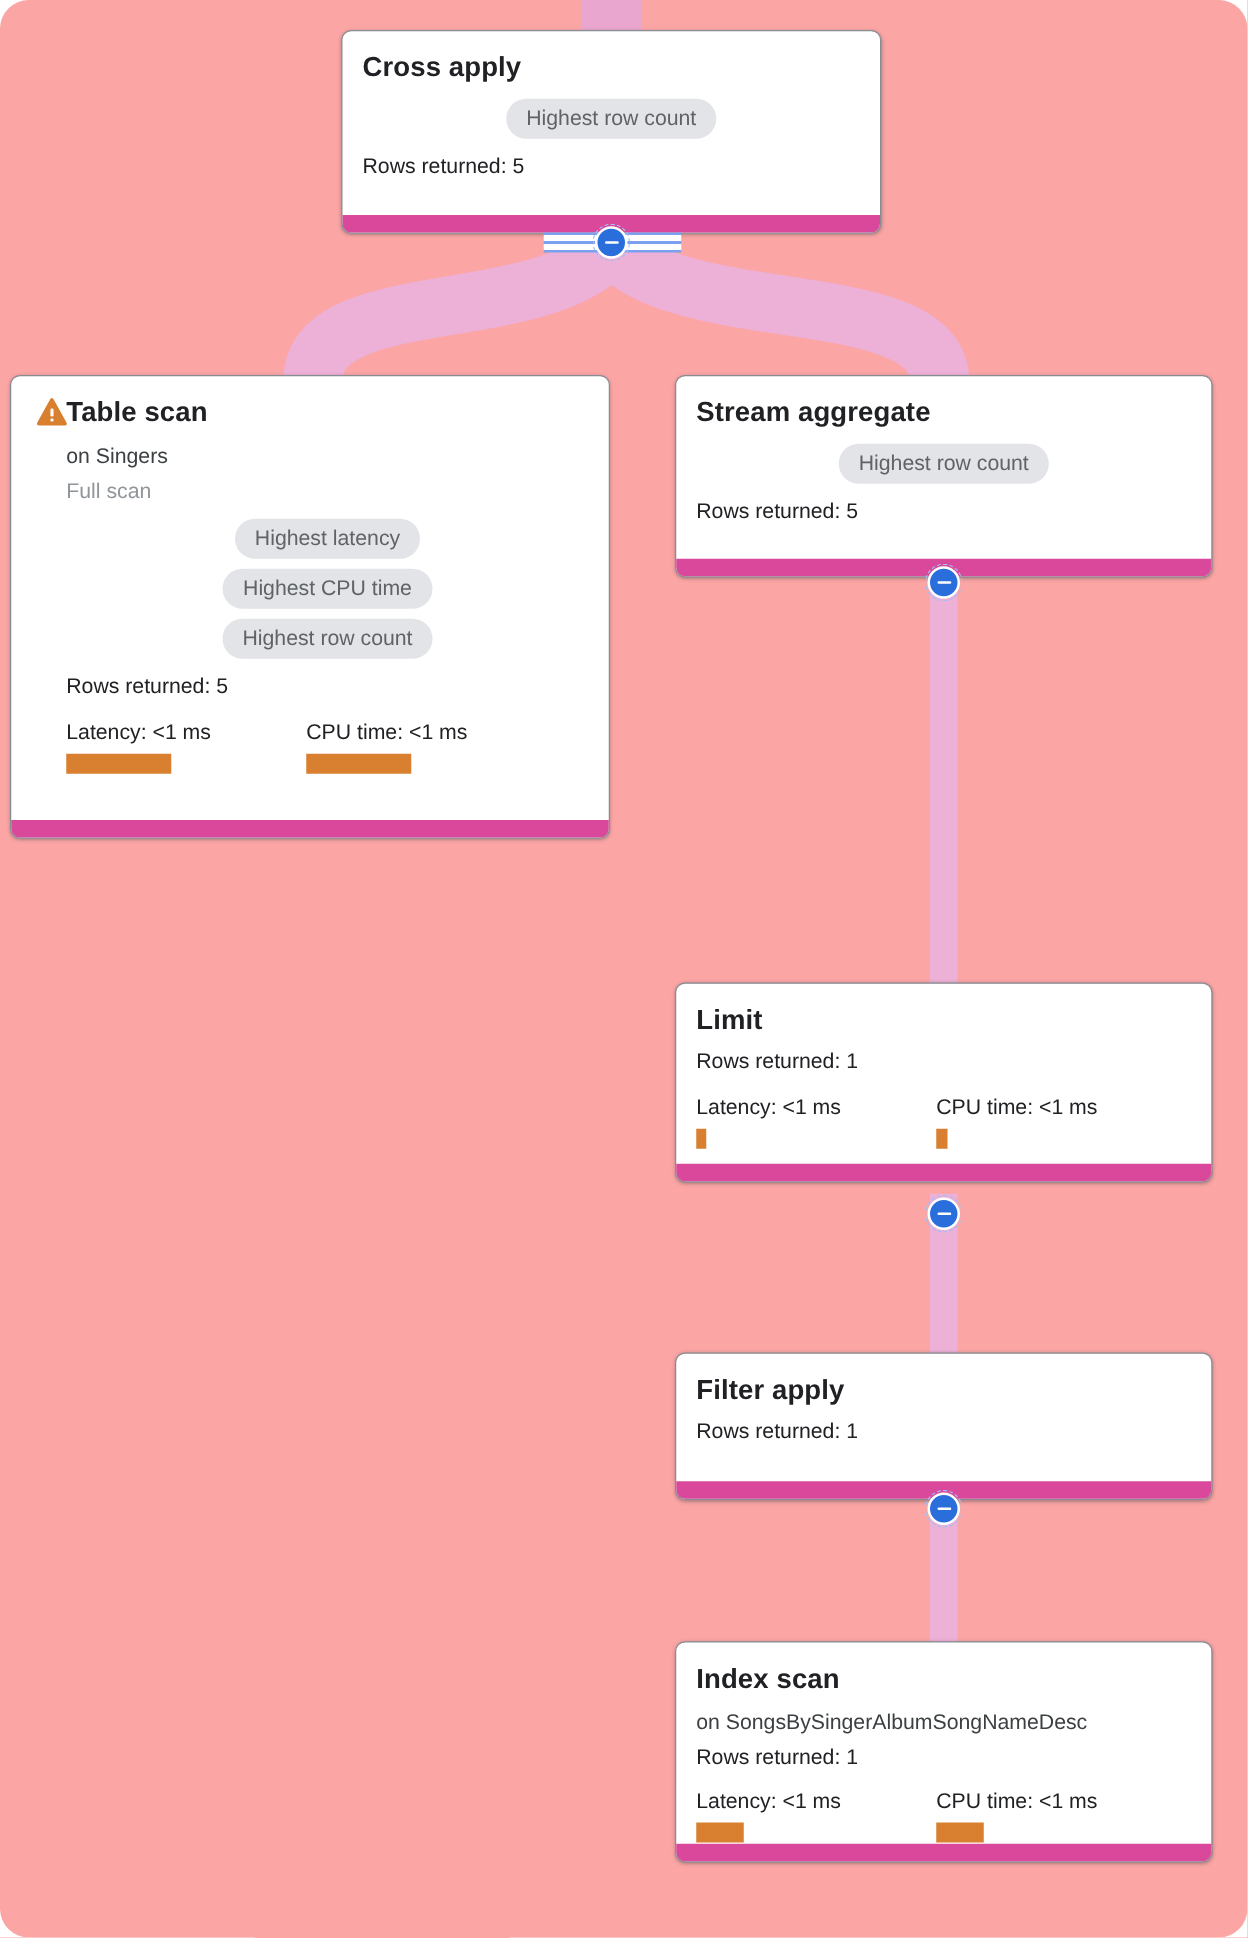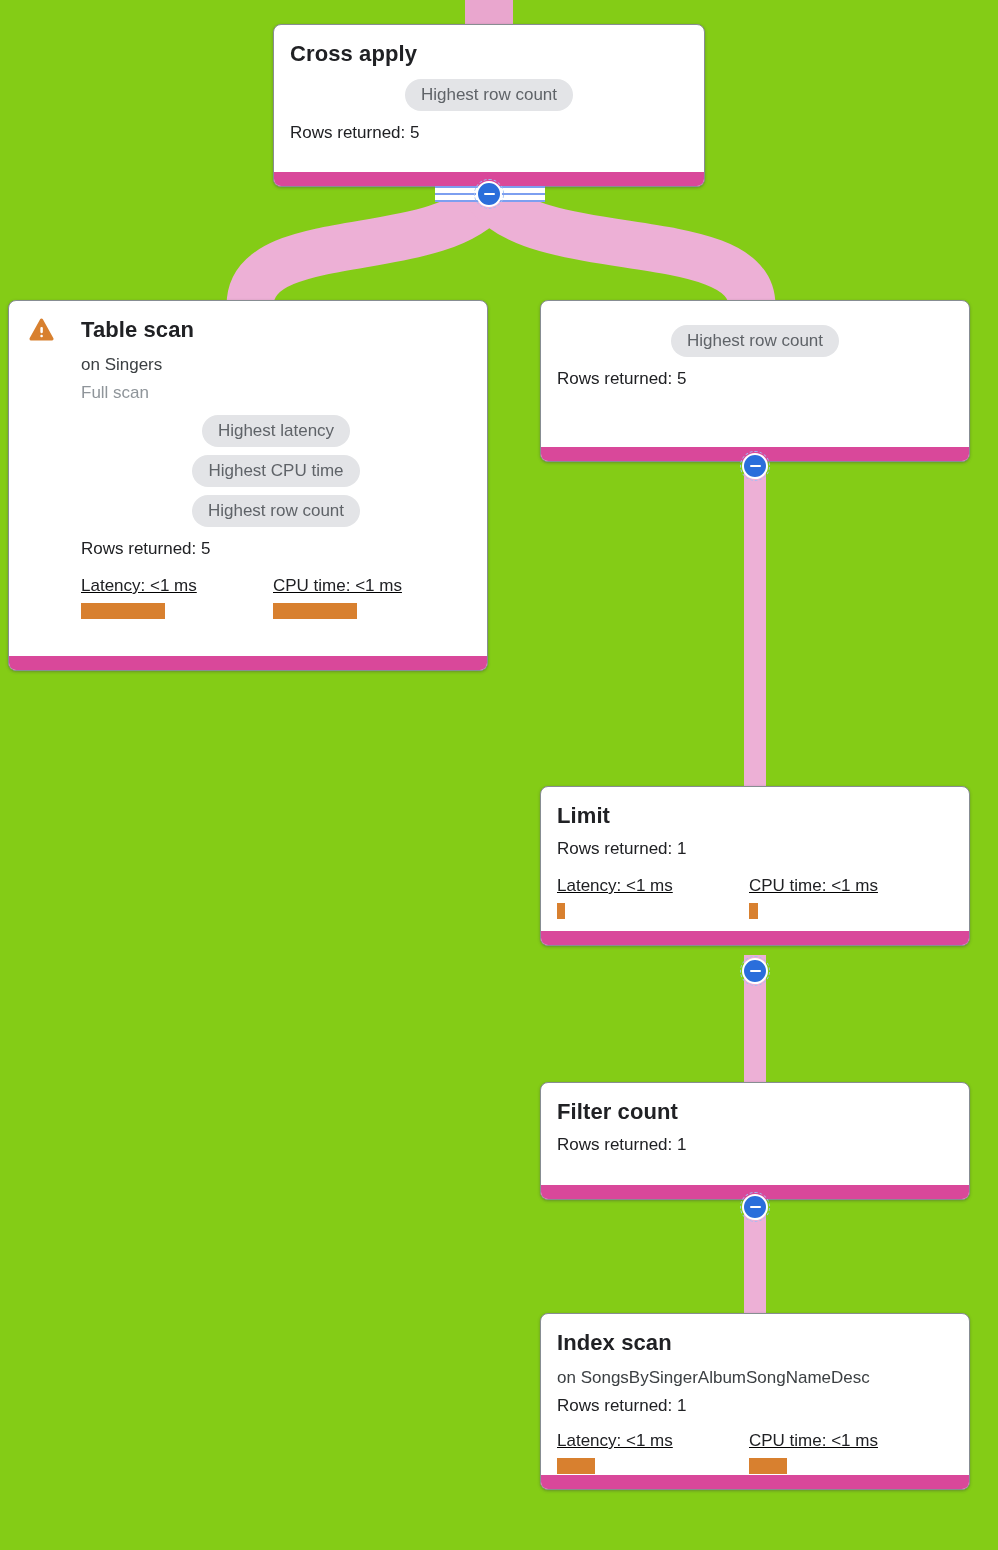--- a/index.html
+++ b/index.html
@@ -1,48 +1,48 @@
 <!DOCTYPE html>
 <html><head>
 <meta charset="utf-8">
 <style>
   html,body { margin:0; padding:0; }
   body { font-family:"Liberation Sans", sans-serif; }
   #canvas {
     position:relative; width:998px; height:1550px;
-    background:#84cc16; overflow:hidden;
+    background:#fca5a5; overflow:hidden;border-radius:23px;
   }
   #edges { position:absolute; left:0; top:0; z-index:0; }
 
   
   .card {
     position:absolute; box-sizing:border-box; z-index:2;
     background:#ffffff; border:1px solid #878d92; border-radius:8px;
     box-shadow:0 1px 3px rgba(60,64,67,.4);
   }
   .accent-bar {
     position:absolute; left:0; right:0; bottom:0; height:14px;
     background:#d9489a; border-radius:0 0 7px 7px;
   }
   .content { position:relative; padding:14px 16px 0 16px; }
-  .content.indented { padding-left:72px; }
+  .content.indented { padding-left:44px; }
   .node-title {
     font-size:22px; font-weight:600; color:#202124; line-height:30px;
     letter-spacing:.1px;
   }
   .sub { font-size:17px; color:#3c4043; line-height:24px; margin-top:8px; }
   .sub.muted { color:#8f959a; margin-top:4px; }
   .badges { display:flex; flex-direction:column; align-items:center; gap:8px; margin-top:10px; }
   .badge {
     background:#e3e4e7; color:#5f6368; font-size:17px; line-height:22px;
     padding:5px 16px; border-radius:17px; white-space:nowrap;
   }
   .rows { font-size:17px; color:#202124; line-height:24px; margin-top:10px; }
   .metrics { display:flex; margin-top:14px; }
-  .metric { width:192px;text-decoration:underline; }
+  .metric { width:192px; }
   .metric-label { font-size:17px; color:#202124; line-height:22px; }
   .metric-bar { height:16px; background:#d8802f; margin-top:6px; }
 
   
   .warn-icon { position:absolute; left:20px; top:17px; width:25px; height:23px; }
 
   
   .collapse-btn {
     position:absolute; z-index:4; box-sizing:border-box;
     width:26px; height:26px; border-radius:50%;
@@ -130,20 +130,21 @@
           <div class="metric-label">CPU time: &lt;1 ms</div>
           <div class="metric-bar" style="width: 84px;"></div>
         </div>
       </div>
     </div>
     <div class="accent-bar"></div>
   </div>
 
   <div class="card" id="card-stream-aggregate">
     <div class="content">
+      <div class="node-title">Stream aggregate</div>
       <div class="badges">
         <span class="badge">Highest row count</span>
       </div>
       <div class="rows">Rows returned: 5</div>
     </div>
     <div class="accent-bar"></div>
   </div>
   <button class="collapse-btn" id="btn-stream-agg">
     <span class="minus"></span>
   </button>
@@ -164,21 +165,21 @@
       </div>
     </div>
     <div class="accent-bar"></div>
   </div>
   <button class="collapse-btn" id="btn-limit">
     <span class="minus"></span>
   </button>
 
   <div class="card" id="card-filter-scan">
     <div class="content">
-      <div class="node-title">Filter count</div>
+      <div class="node-title">Filter apply</div>
       <div class="rows" style="margin-top:6px;">Rows returned: 1</div>
     </div>
     <div class="accent-bar"></div>
   </div>
   <button class="collapse-btn" id="btn-filter-scan">
     <span class="minus"></span>
   </button>
 
   <div class="card" id="card-index-scan">
     <div class="content">

